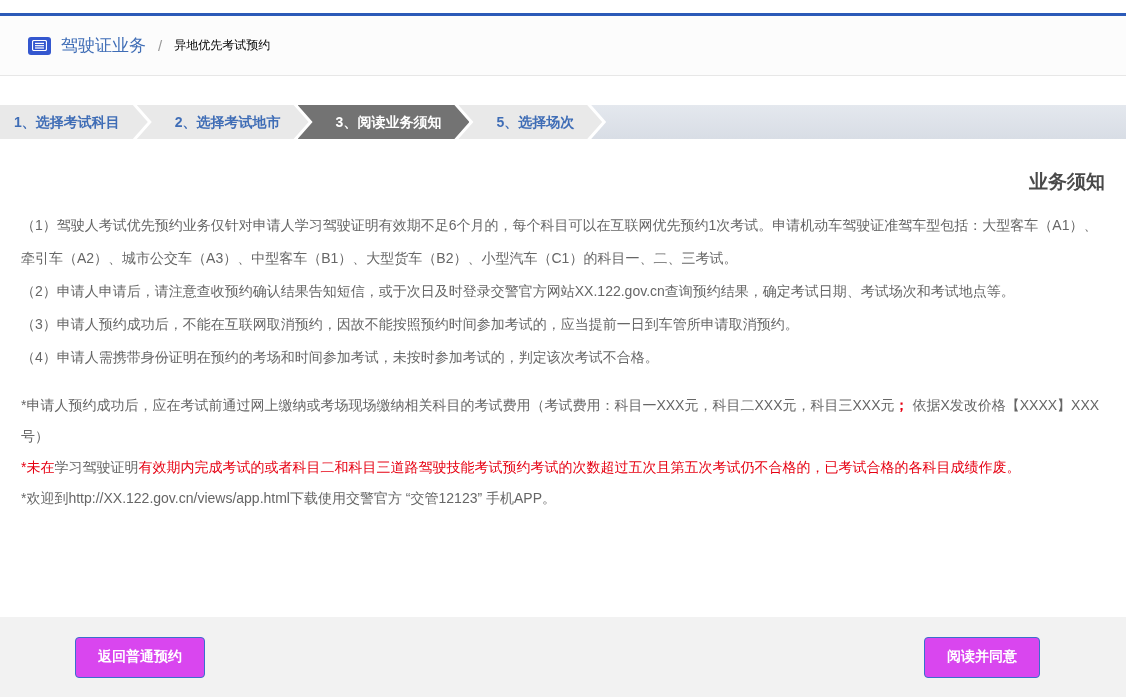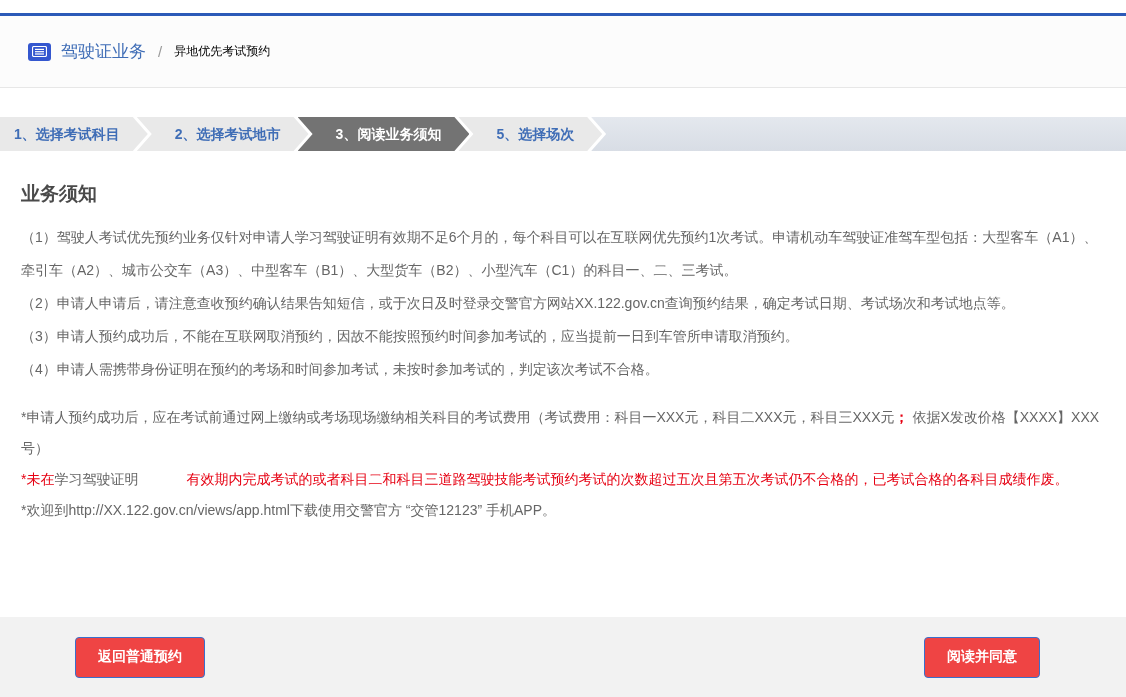--- a/index.html
+++ b/index.html
@@ -11,21 +11,21 @@
     position: relative;
     overflow: hidden;
   }
 
   
   .top-space { height: 13px; background: #fff; }
   .top-line { height: 3px; background: #2b5ab8; }
 
   
   .header {
-    height: 72px;
+    height: 60px;
     background: #fcfcfc;
     border-bottom: 1px solid #e7e7e7;
     display: flex; align-items: center;
     padding-left: 28px;
   }
   .crumb-icon {
     width: 23px; height: 18px;
     background: #3457cf;
     border-radius: 3px;
     margin-right: 10px;
@@ -69,21 +69,21 @@
     flex: 1;
     background: linear-gradient(#e4e8ee, #d8dde5);
     clip-path: polygon(0 0, 100% 0, 100% 100%, 0 100%, 15px 50%);
     margin-left: -11px;
   }
 
   
   .content { padding: 0 21px; }
   .notice-title {
     margin: 30px 0 14px 0;
-    text-align: left;
+    text-align: right;
     font-size: 19px; font-weight: bold;
     color: #4a4a4a;
   }
   .para-block p {
     margin: 0;
     font-size: 14px;
     color: #666666;
     line-height: 33px;
   }
   .star-block { margin-top: 16px; }
@@ -97,21 +97,21 @@
   
   .footer {
     position: absolute;
     left: 0; right: 0; bottom: 0;
     height: 80px;
     background: #f2f2f2;
     display: flex; align-items: center; justify-content: space-between;
     padding: 0 86px 0 75px;
   }
   .btn {
-    background: #ef4444;
+    background: #d946ef;
     border: 1px solid #3a6fcc;
     border-radius: 4px;
     color: #ffffff;
     font-family: inherit;
     font-size: 14px; font-weight: bold;
     height: 41px;
     padding: 0 22px;
     cursor: pointer;
   }
 </style>
@@ -148,21 +148,21 @@
 
   <div class="para-block">
     <p>（1）驾驶人考试优先预约业务仅针对申请人学习驾驶证明有效期不足6个月的，每个科目可以在互联网优先预约1次考试。申请机动车驾驶证准驾车型包括：大型客车（A1）、牵引车（A2）、城市公交车（A3）、中型客车（B1）、大型货车（B2）、小型汽车（C1）的科目一、二、三考试。</p>
     <p>（2）申请人申请后，请注意查收预约确认结果告知短信，或于次日及时登录交警官方网站XX.122.gov.cn查询预约结果，确定考试日期、考试场次和考试地点等。</p>
     <p>（3）申请人预约成功后，不能在互联网取消预约，因故不能按照预约时间参加考试的，应当提前一日到车管所申请取消预约。</p>
     <p>（4）申请人需携带身份证明在预约的考场和时间参加考试，未按时参加考试的，判定该次考试不合格。</p>
   </div>
 
   <div class="star-block">
     <p><span style="color: rgb(102, 102, 102);">*申请人预约成功后，应在考试前通过网上缴纳或考场现场缴纳相关科目的考试费用（考试费用：科目一XXX元，科目二XXX元，科目三XXX元</span><span style="color: rgb(230, 0, 18); font-weight: bold;">；</span><span style="color: rgb(102, 102, 102);">  依据X发改价格【XXXX】XXX号）</span></p>
-    <p><span style="color: rgb(230, 0, 18);">*未在</span><span style="color: rgb(102, 102, 102);">学习驾驶证明</span><span style="color: rgb(230, 0, 18); padding-left: 48px;">有效期内完成考试的或者科目二和科目三道路驾驶技能考试预约考试的次数超过五次且第五次考试仍不合格的，已考试合格的各科目成绩作废。</span></p>
+    <p><span style="color: rgb(230, 0, 18);">*未在</span><span style="color: rgb(102, 102, 102);">学习驾驶证明</span><span style="color: rgb(230, 0, 18);">有效期内完成考试的或者科目二和科目三道路驾驶技能考试预约考试的次数超过五次且第五次考试仍不合格的，已考试合格的各科目成绩作废。</span></p>
     <p>*欢迎到http://XX.122.gov.cn/views/app.html下载使用交警官方 “交管12123” 手机APP。</p>
   </div>
 </div>
 
 <div class="footer">
   <button class="btn">返回普通预约</button>
   <button class="btn">阅读并同意</button>
 </div>
 
 </body></html>

